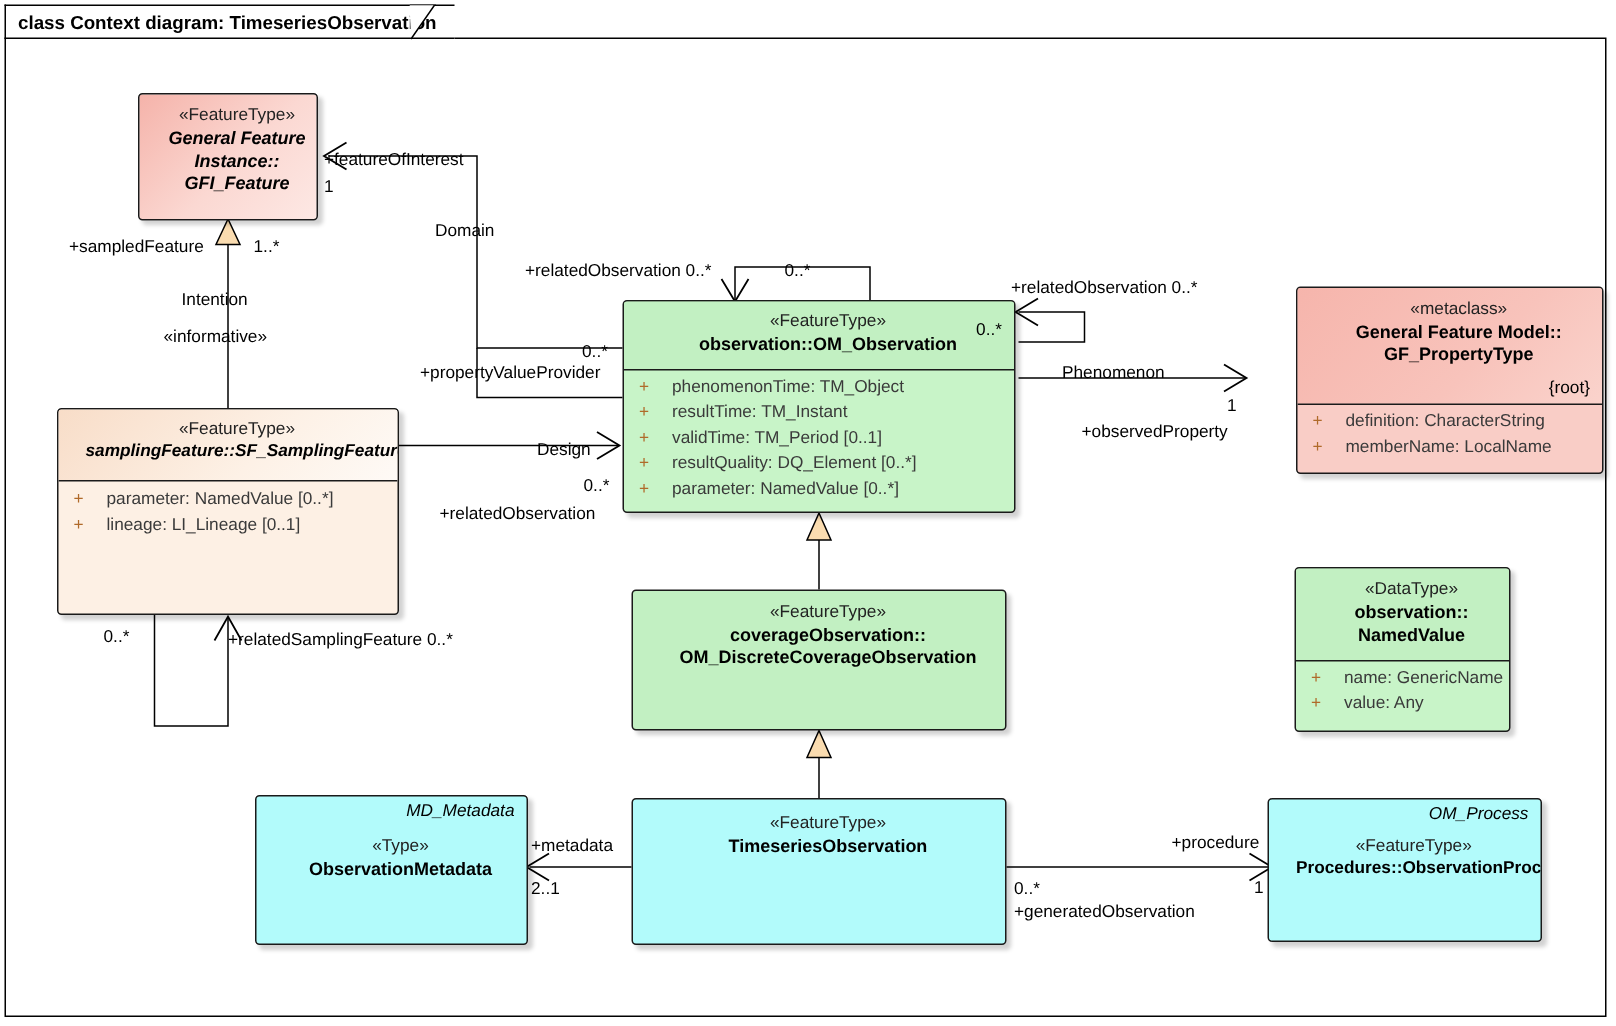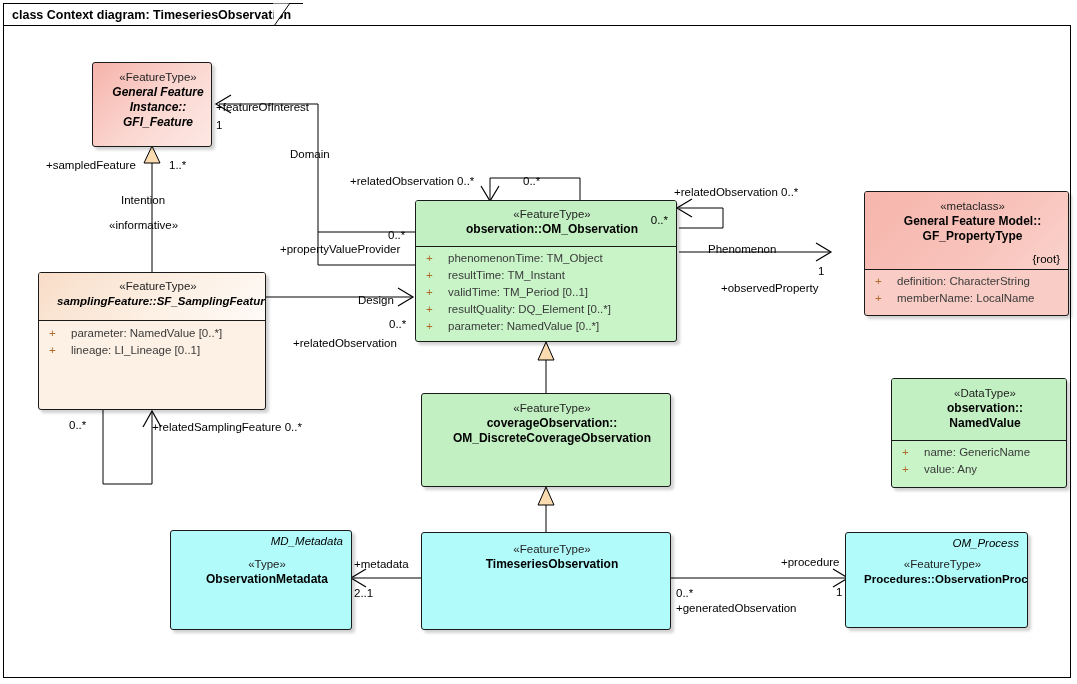--- a/index.html
+++ b/index.html
@@ -250,21 +250,21 @@
   </div>
 
   <div class="uml-box green" style="left:421px; top:393px; width:250px; height:94px;">
     <div class="uml-head" style="padding-top:7px;">
       <div class="stereo">«FeatureType»</div>
       <div class="cname">coverageObservation::</div>
       <div class="cname">OM_DiscreteCoverageObservation</div>
     </div>
   </div>
 
-  <div class="uml-box greenbody" style="left:891px; top:378px; width:176px; height:110px;">
+  <div class="uml-box greenbody" style="left:863px; top:378px; width:144px; height:110px;">
     <div class="uml-head with-div green" style="padding-top:7px; height:62px;">
       <div class="stereo">«DataType»</div>
       <div class="cname">observation::</div>
       <div class="cname">NamedValue</div>
     </div>
     <div class="uml-attrs" style="padding-top:3px;">
       <div class="attr"><span class="plus">+</span><span>name: GenericName</span></div>
       <div class="attr"><span class="plus">+</span><span>value: Any</span></div>
     </div>
   </div>

